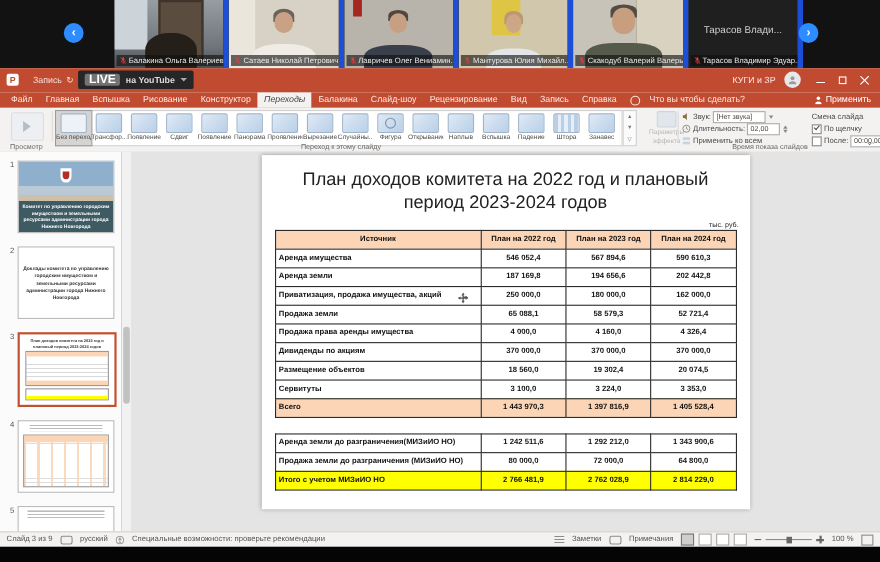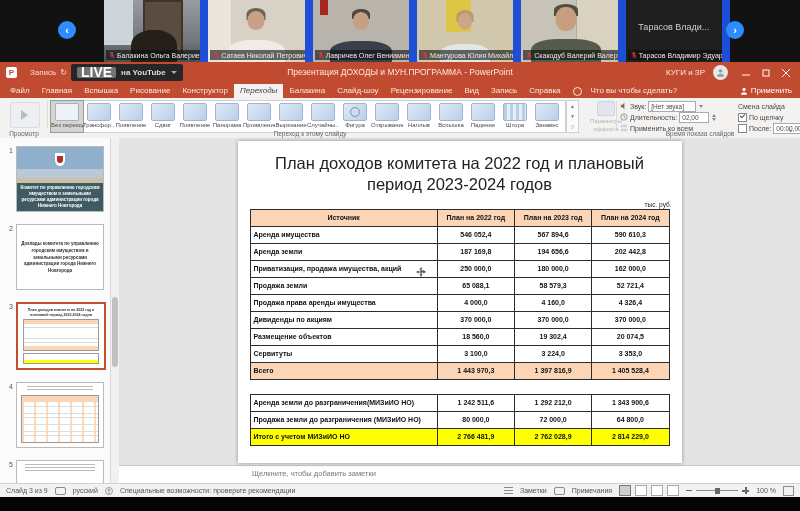--- a/index.html
+++ b/index.html
@@ -4,21 +4,21 @@
 <style>
   html,body{margin:0;padding:0;background:#000;}
   body{width:800px;height:511px;position:relative;font-family:"Liberation Sans",sans-serif;overflow:hidden;}
 
   
   .vstrip{position:absolute;top:0;left:0;width:800px;height:62px;background:#121212;}
   .nav-arrow{position:absolute;top:21px;width:18px;height:18px;border-radius:50%;background:#2d8cff;color:#fff;
     display:flex;align-items:center;justify-content:center;font-size:11px;font-weight:bold;cursor:pointer;}
   .nav-left{left:58px;} .nav-right{right:56px;}
   .tiles{position:absolute;left:104px;top:0;width:626px;height:62px;display:flex;}
-  .tile{flex:1;position:relative;overflow:hidden;border-right:8px solid #1d4ed8;background:#333;text-decoration:underline;}
+  .tile{flex:1;position:relative;overflow:hidden;border-right:5px solid #1d4ed8;background:#333;text-decoration:underline;}
   .plabel{position:absolute;left:2px;bottom:2px;max-width:95%;display:flex;align-items:center;gap:2px;
     background:rgba(15,15,15,.62);color:#e9e9e9;font-size:7px;padding:1px 3px;white-space:nowrap;overflow:hidden;}
   .plabel svg{flex:0 0 auto;}
   .scene{position:absolute;inset:0;}
   .t1{background:linear-gradient(180deg,#979da3,#6e747a 70%,#4a4d50);}
   .t1 .win{position:absolute;left:0;top:0;width:30%;height:72%;background:#ccd4d9;}
   .t1 .cab{position:absolute;left:40%;top:0;width:38%;height:82%;background:#5a4c3f;border:2px solid #3e342b;}
   .t1 .chair{position:absolute;left:28%;bottom:-2px;width:48%;height:55%;background:#242019;border-radius:45% 45% 0 0;}
   .t2{background:#d8d2c6;}
   .t2 .win{position:absolute;left:0;top:0;width:24%;height:100%;background:#ebe6dc;}
@@ -45,21 +45,21 @@
 
   
   .ppt{position:absolute;top:62px;left:0;width:800px;height:449px;background:#f3f2f1;}
   .tbar{position:absolute;top:0;left:0;right:0;height:22px;background:#c04b30;color:#fff;}
   .qat-logo{position:absolute;left:6px;top:5px;width:11px;height:11px;background:#fff;border-radius:2px;color:#c04b30;
     font-size:8px;font-weight:bold;text-align:center;line-height:11px;}
   .recbox{position:absolute;left:30px;top:2px;height:17px;display:flex;align-items:center;gap:4px;font-size:8px;}
   .rec-label{color:#f3ded8;}
   .rec-refresh{color:#f3ded8;font-size:8px;}
   .rec-dark{display:flex;align-items:center;gap:5px;background:#262626;border-radius:2px;padding:2px 6px;height:13px;}
-  .live{background:#737373;color:#fff;font-weight:bold;font-size:14px;padding:0 4px;border-radius:2px;line-height:11px;}
+  .live{background:#737373;color:#fff;font-weight:bold;font-size:11px;padding:0 4px;border-radius:2px;line-height:11px;}
   .yt{color:#ddd;font-size:8px;font-weight:bold;}
   .caret{width:0;height:0;border-left:3px solid transparent;border-right:3px solid transparent;border-top:3px solid #aaa;}
   .wtitle{position:absolute;left:0;right:0;top:5px;text-align:center;font-size:8.5px;color:#ffe9e2;}
   .acct{position:absolute;right:95px;top:6px;font-size:8px;color:#ffe9e2;}
   .avatar{position:absolute;right:72px;top:3px;width:15px;height:15px;border-radius:50%;background:#e8e8e8;display:flex;align-items:center;justify-content:center;}
   .winbtn{position:absolute;top:3px;width:16px;height:16px;display:flex;align-items:center;justify-content:center;cursor:pointer;}
   .wb-min{right:46px;} .wb-res{right:26px;} .wb-cls{right:6px;}
 
   .tabs{position:absolute;top:22px;left:0;right:0;height:14px;background:#c04b30;display:flex;align-items:stretch;
     padding-left:4px;font-size:8px;color:#fde7df;}
@@ -282,21 +282,20 @@
     <div class="qat-logo">P</div>
     <div class="recbox">
       <span class="rec-label">Запись</span>
       <span class="rec-refresh">↻</span>
       <span class="rec-dark">
         <span class="live">LIVE</span>
         <span class="yt">на YouTube</span>
         <span class="caret"></span>
       </span>
     </div>
-    <div class="wtitle">Презентация ДОХОДЫ и МУН.ПРОГРАММА  -  PowerPoint</div>
     <div class="acct">КУГИ и ЗР</div>
     <div class="avatar">
       <svg width="9" height="9" viewBox="0 0 10 10">
           <circle cx="5" cy="3.4" r="2" fill="#9a9a9a"></circle>
           <path d="M1.2 9.6a3.8 3.2 0 0 1 7.6 0z" fill="#9a9a9a"></path>
         </svg>
     </div>
     <div class="winbtn wb-min">
         <svg width="8" height="8">
           <line x1="0" y1="6" x2="8" y2="6" stroke="#fff" stroke-width="1"></line>
@@ -610,23 +609,20 @@
                 </tr>
           </tbody>
             </table>
 
           <div class="move-cursor">
             <svg width="10" height="10" viewBox="0 0 12 12">
                 <path d="M6 0l1.8 2.2H6.7v2.1h2.1V3.2L12 6 8.8 7.8V6.7H6.7v2.1h1.1L6 12 4.2 8.8h1.1V6.7H3.2v1.1L0 6l3.2-1.8v1.1h2.1V3.2H4.2z" fill="#555"></path>
               </svg>
           </div>
         </div>
-      </div>
-      <div class="notes">
-        <span>Щелкните, чтобы добавить заметки</span>
       </div>
     </div>
   </div>
 
   <div class="sbar">
     <span>Слайд 3 из 9</span>
     <span class="i-comment"></span>
     <span>русский</span>
     <svg width="8" height="8" viewBox="0 0 10 10">
         <circle cx="5" cy="5" r="4.4" fill="none" stroke="#8d8b89"></circle>

